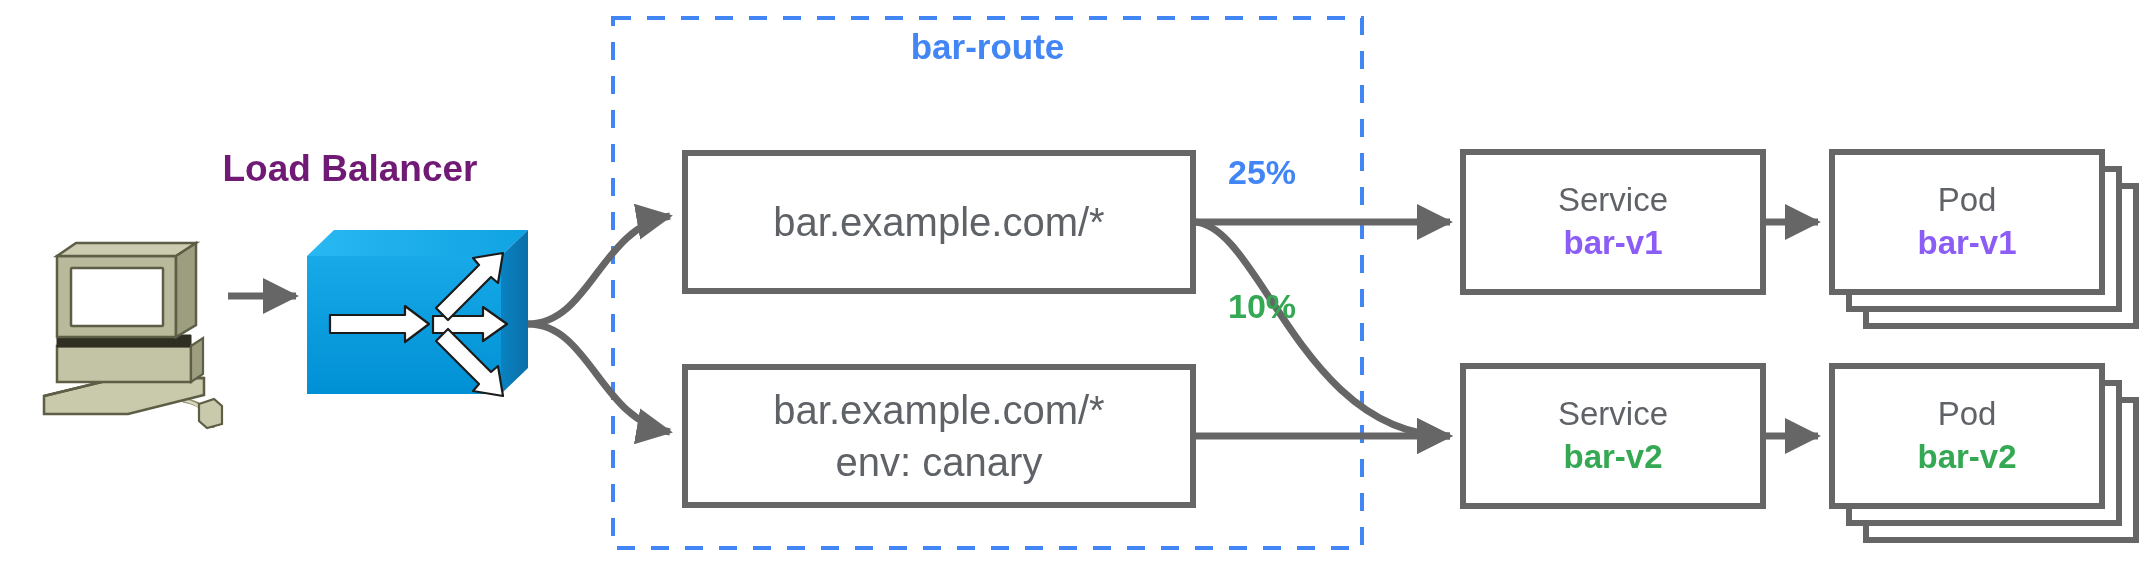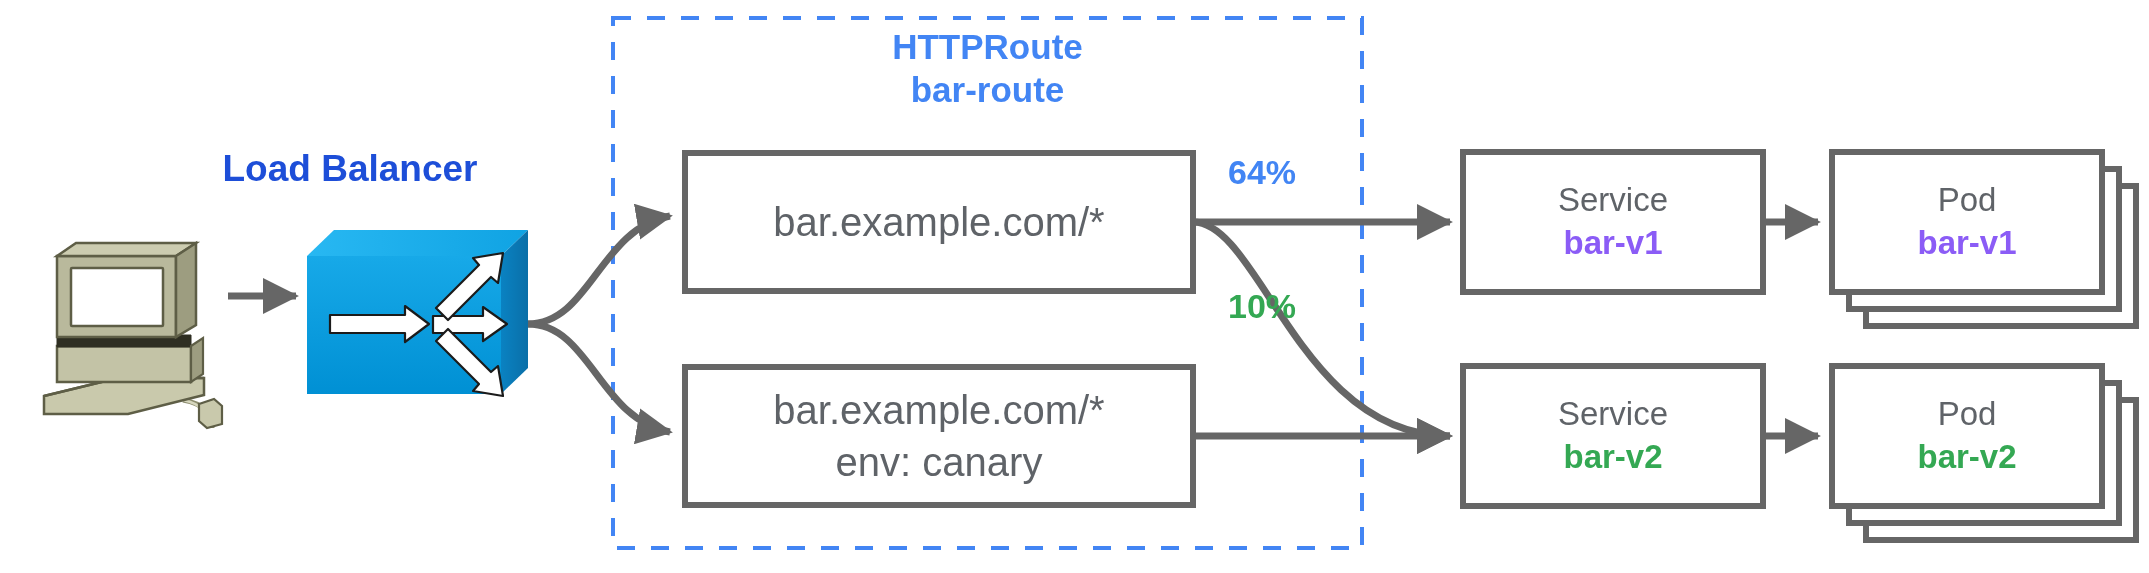--- a/index.html
+++ b/index.html
@@ -32,21 +32,21 @@
     text-align: center;
     line-height: 1.22;
     white-space: nowrap;
   }
   .lb-title {
     left: 190px;
     top: 146px;
     width: 320px;
     font-size: 37px;
     font-weight: bold;
-    color: #1d4ed8;
+    color: #701a75;
   }
   .route-title {
     left: 613px;
     top: 26px;
     width: 749px;
     font-size: 35px;
     font-weight: bold;
     color: #4285f4;
   }
   .route-title .line2 { display: block; }
@@ -180,34 +180,33 @@
     <g>
       <rect x="1866" y="400" width="270" height="140" fill="#ffffff" stroke="#666666" stroke-width="6"></rect>
       <rect x="1849" y="383" width="270" height="140" fill="#ffffff" stroke="#666666" stroke-width="6"></rect>
       <rect x="1832" y="366" width="270" height="140" fill="#ffffff" stroke="#666666" stroke-width="6"></rect>
     </g>
   </svg>
 
   <div class="lbl lb-title">Load Balancer</div>
 
   <div class="lbl route-title">
-    <span>HTTPRoute</span>
     <span class="line2">bar-route</span>
   </div>
 
   <div class="box-text t-gray" style="left:685px; top:153px; width:508px; height:138px;">
     <span>bar.example.com/*</span>
   </div>
 
   <div class="box-text t-gray" style="left:685px; top:367px; width:508px; height:138px;">
     <span>bar.example.com/*</span>
     <span>env: canary</span>
   </div>
 
-  <div class="pct pct-90">64%</div>
+  <div class="pct pct-90">25%</div>
   <div class="pct pct-10">10%</div>
 
   <div class="box-text" style="left:1463px; top:152px; width:300px; height:140px;">
     <span class="t-gray-hdr">Service</span>
     <span class="t-blue">bar-v1</span>
   </div>
 
   <div class="box-text" style="left:1463px; top:366px; width:300px; height:140px;">
     <span class="t-gray-hdr">Service</span>
     <span class="t-green">bar-v2</span>

